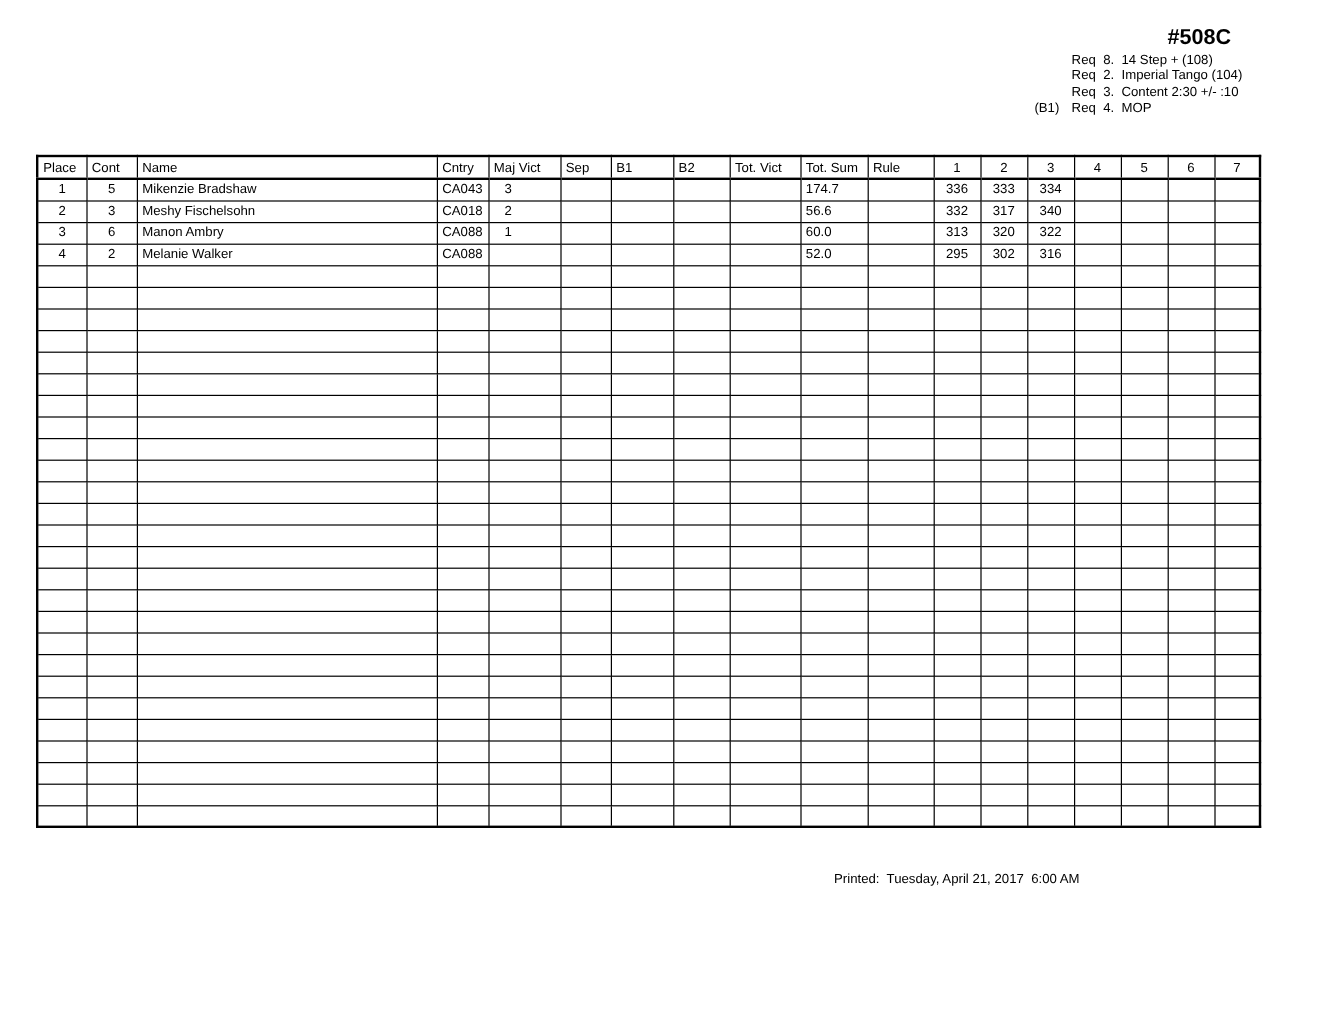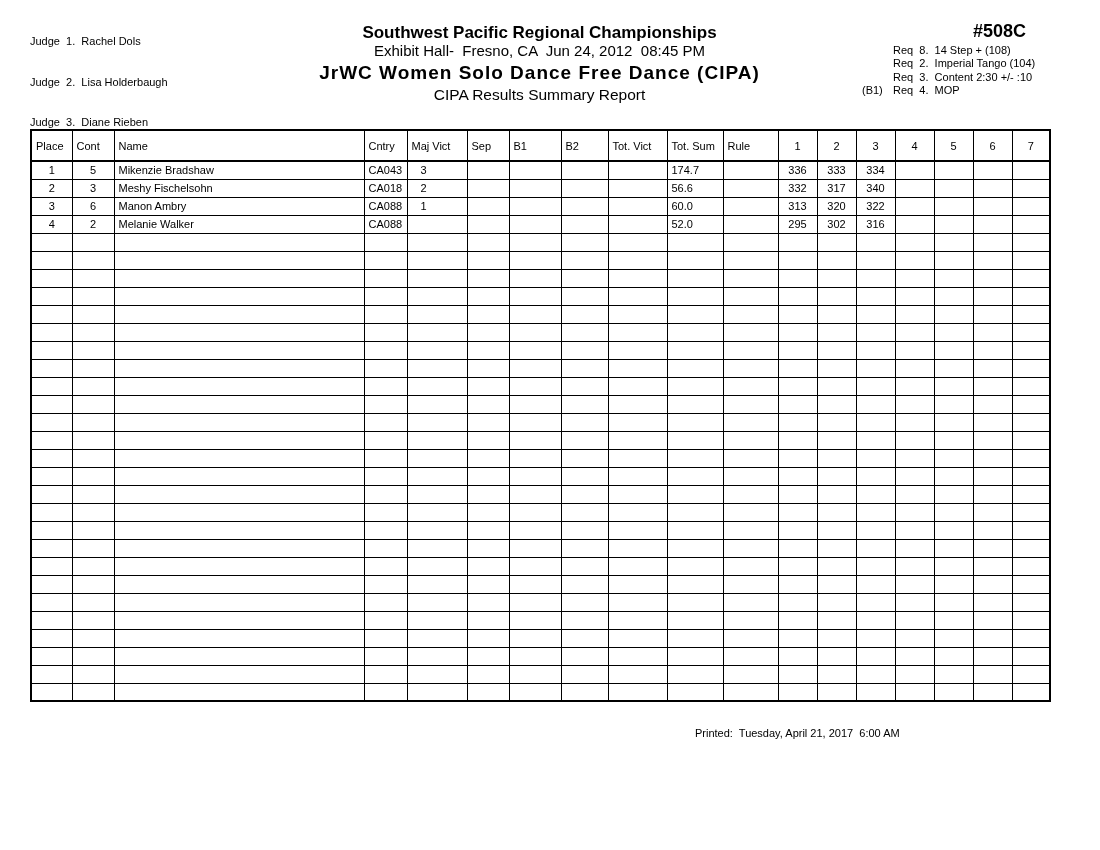--- a/index.html
+++ b/index.html
@@ -42,21 +42,21 @@
   
   table.results {
     position: absolute; left: 30px; top: 129px;
     width: 1019px;
     border-collapse: collapse; table-layout: fixed;
     border: 2px solid #000;
     font-size: 11px;
   }
   .results th {
     border: 1px solid #000; border-bottom: 2px solid #000;
-    height: 31px; font-weight: normal;
+    height: 19px; font-weight: normal;
     padding: 0 4px; text-align: left;
     overflow: hidden; white-space: nowrap;
   }
   .results td {
     border: 1px solid #000;
     height: 18px; padding: 0 4px;
     overflow: hidden; white-space: nowrap;
   }
   .results th.a-c, .results td.a-c { text-align: center; padding: 0; }
   .results td.a-l { text-align: left; }
@@ -66,32 +66,21 @@
   .printed {
     position: absolute; left: 695px; top: 727px;
     font-size: 11px; white-space: pre;
   }
 </style>
 </head>
 <body>
 
 <div class="page">
 
-  <div class="judges">
-    <div>Judge  1.  Rachel Dols</div>
-    <div>Judge  2.  Lisa Holderbaugh</div>
-    <div>Judge  3.  Diane Rieben</div>
-  </div>
-
-  <div class="title-block">
-    <div class="t1">Southwest Pacific Regional Championships</div>
-    <div class="t2">Exhibit Hall-  Fresno, CA  Jun 24, 2012  08:45 PM</div>
-    <div class="t3">JrWC Women Solo Dance Free Dance (CIPA)</div>
-    <div class="t4">CIPA Results Summary Report</div>
-  </div>
+
 
   <div class="right-block">
     <div class="evnum">#508C</div>
     <div class="req-line"><span class="req-prefix"></span><span>Req  8.  14 Step + (108)</span></div>
     <div class="req-line"><span class="req-prefix"></span><span>Req  2.  Imperial Tango (104)</span></div>
     <div class="req-line"><span class="req-prefix"></span><span>Req  3.  Content 2:30 +/- :10</span></div>
     <div class="req-line"><span class="req-prefix">(B1)</span><span>Req  4.  MOP</span></div>
   </div>
 
   <table class="results">

